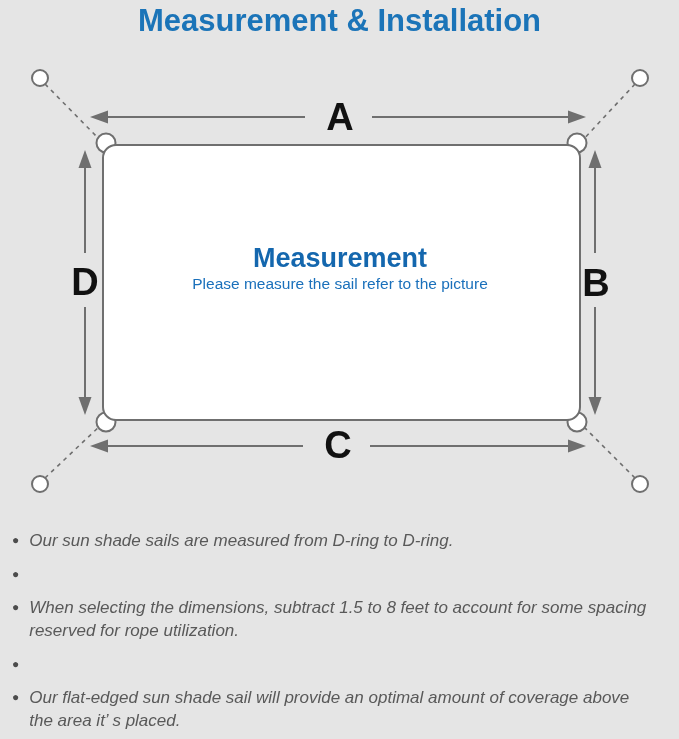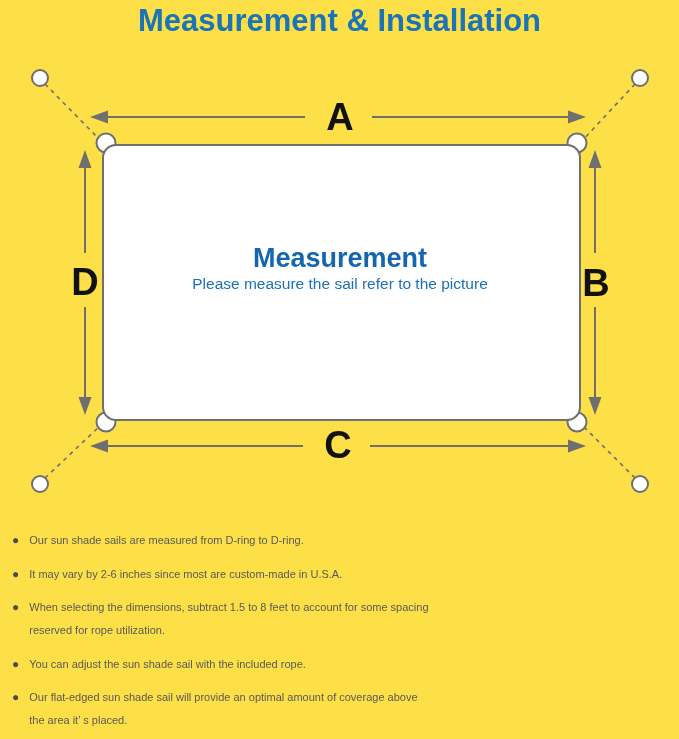--- a/index.html
+++ b/index.html
@@ -1,20 +1,20 @@
 <!DOCTYPE html>
 <html><head>
 <meta charset="utf-8">
 <style>
   html, body { margin: 0; padding: 0; background: #ffffff; }
   .page {
     position: relative;
     width: 679px;
     height: 739px;
-    background: #fde047;
+    background: #e5e5e5;
     font-family: "Liberation Sans", sans-serif;
     overflow: hidden;
   }
   .page-title {
     position: absolute;
     top: 1px;
     left: 0;
     width: 100%;
     text-align: center;
     font-size: 31px;
@@ -41,24 +41,25 @@
   }
   .bullet {
     flex: 0 0 auto;
     font-size: 12px;
     line-height: 23px;
     color: #4c4c4c;
     margin-right: 10px;
     margin-left: 2px;
   }
   .note-text {
-    font-size: 11px;
+    font-size: 17px;
     line-height: 23px;
     color: #595959;
     white-space: pre-wrap;
+    font-style: italic;
   }
 </style>
 </head>
 <body>
 
 <div class="page">
 
   <div class="page-title">Measurement &amp; Installation</div>
 
   <svg class="diagram-svg" width="679" height="460" viewBox="0 0 679 460">
@@ -123,30 +124,28 @@
     <text x="340" y="234" text-anchor="middle" font-family="Liberation Sans, sans-serif" font-size="15.5" fill="#1a70bb">Please measure the sail refer to the picture</text>
   </svg>
 
   <div class="notes">
     <div class="note-item">
       <span class="bullet">●</span>
       <span class="note-text">Our sun shade sails are measured from D-ring to D-ring.</span>
     </div>
     <div class="note-item">
       <span class="bullet">●</span>
-      <span class="note-text">It may vary by 2-6 inches since most are custom-made in U.S.A.</span>
     </div>
     <div class="note-item">
       <span class="bullet">●</span>
       <span class="note-text">When selecting the dimensions, subtract 1.5 to 8 feet to account for some spacing
 reserved for rope utilization.</span>
     </div>
     <div class="note-item">
       <span class="bullet">●</span>
-      <span class="note-text">You can adjust the sun shade sail with the included rope.</span>
     </div>
     <div class="note-item">
       <span class="bullet">●</span>
       <span class="note-text">Our flat-edged sun shade sail will provide an optimal amount of coverage above
 the area it’ s placed.</span>
     </div>
   </div>
 
 </div>
 

